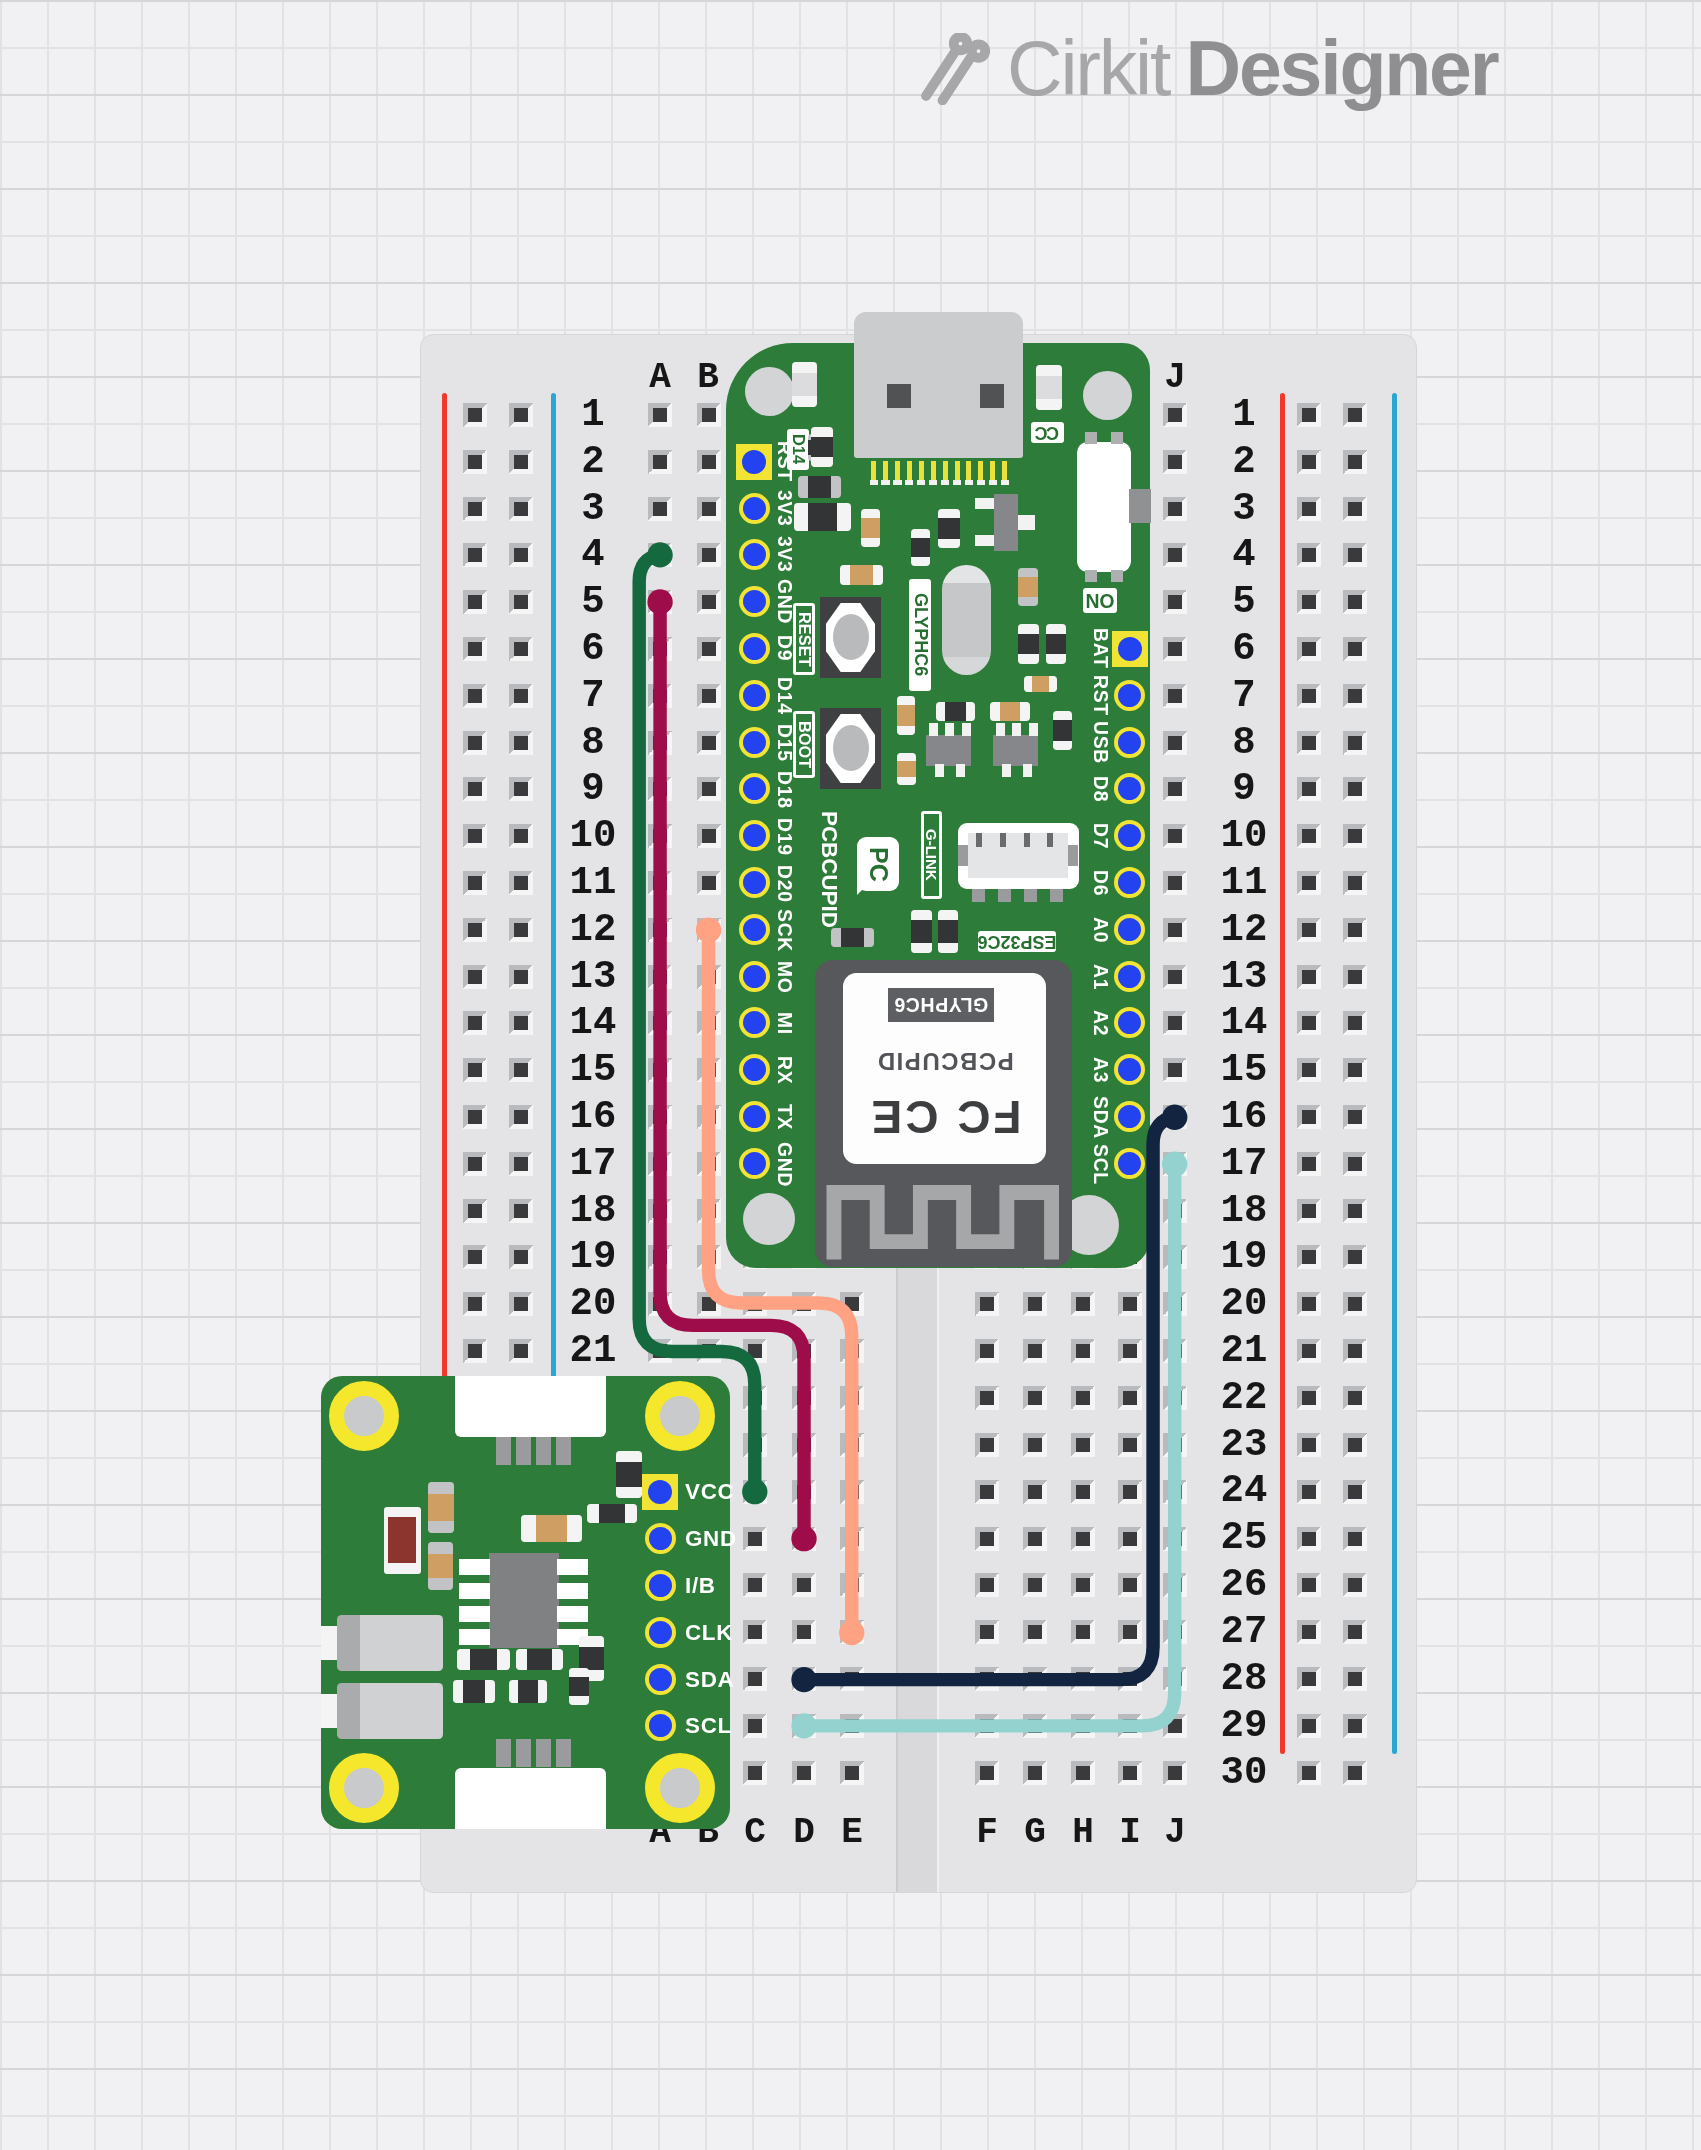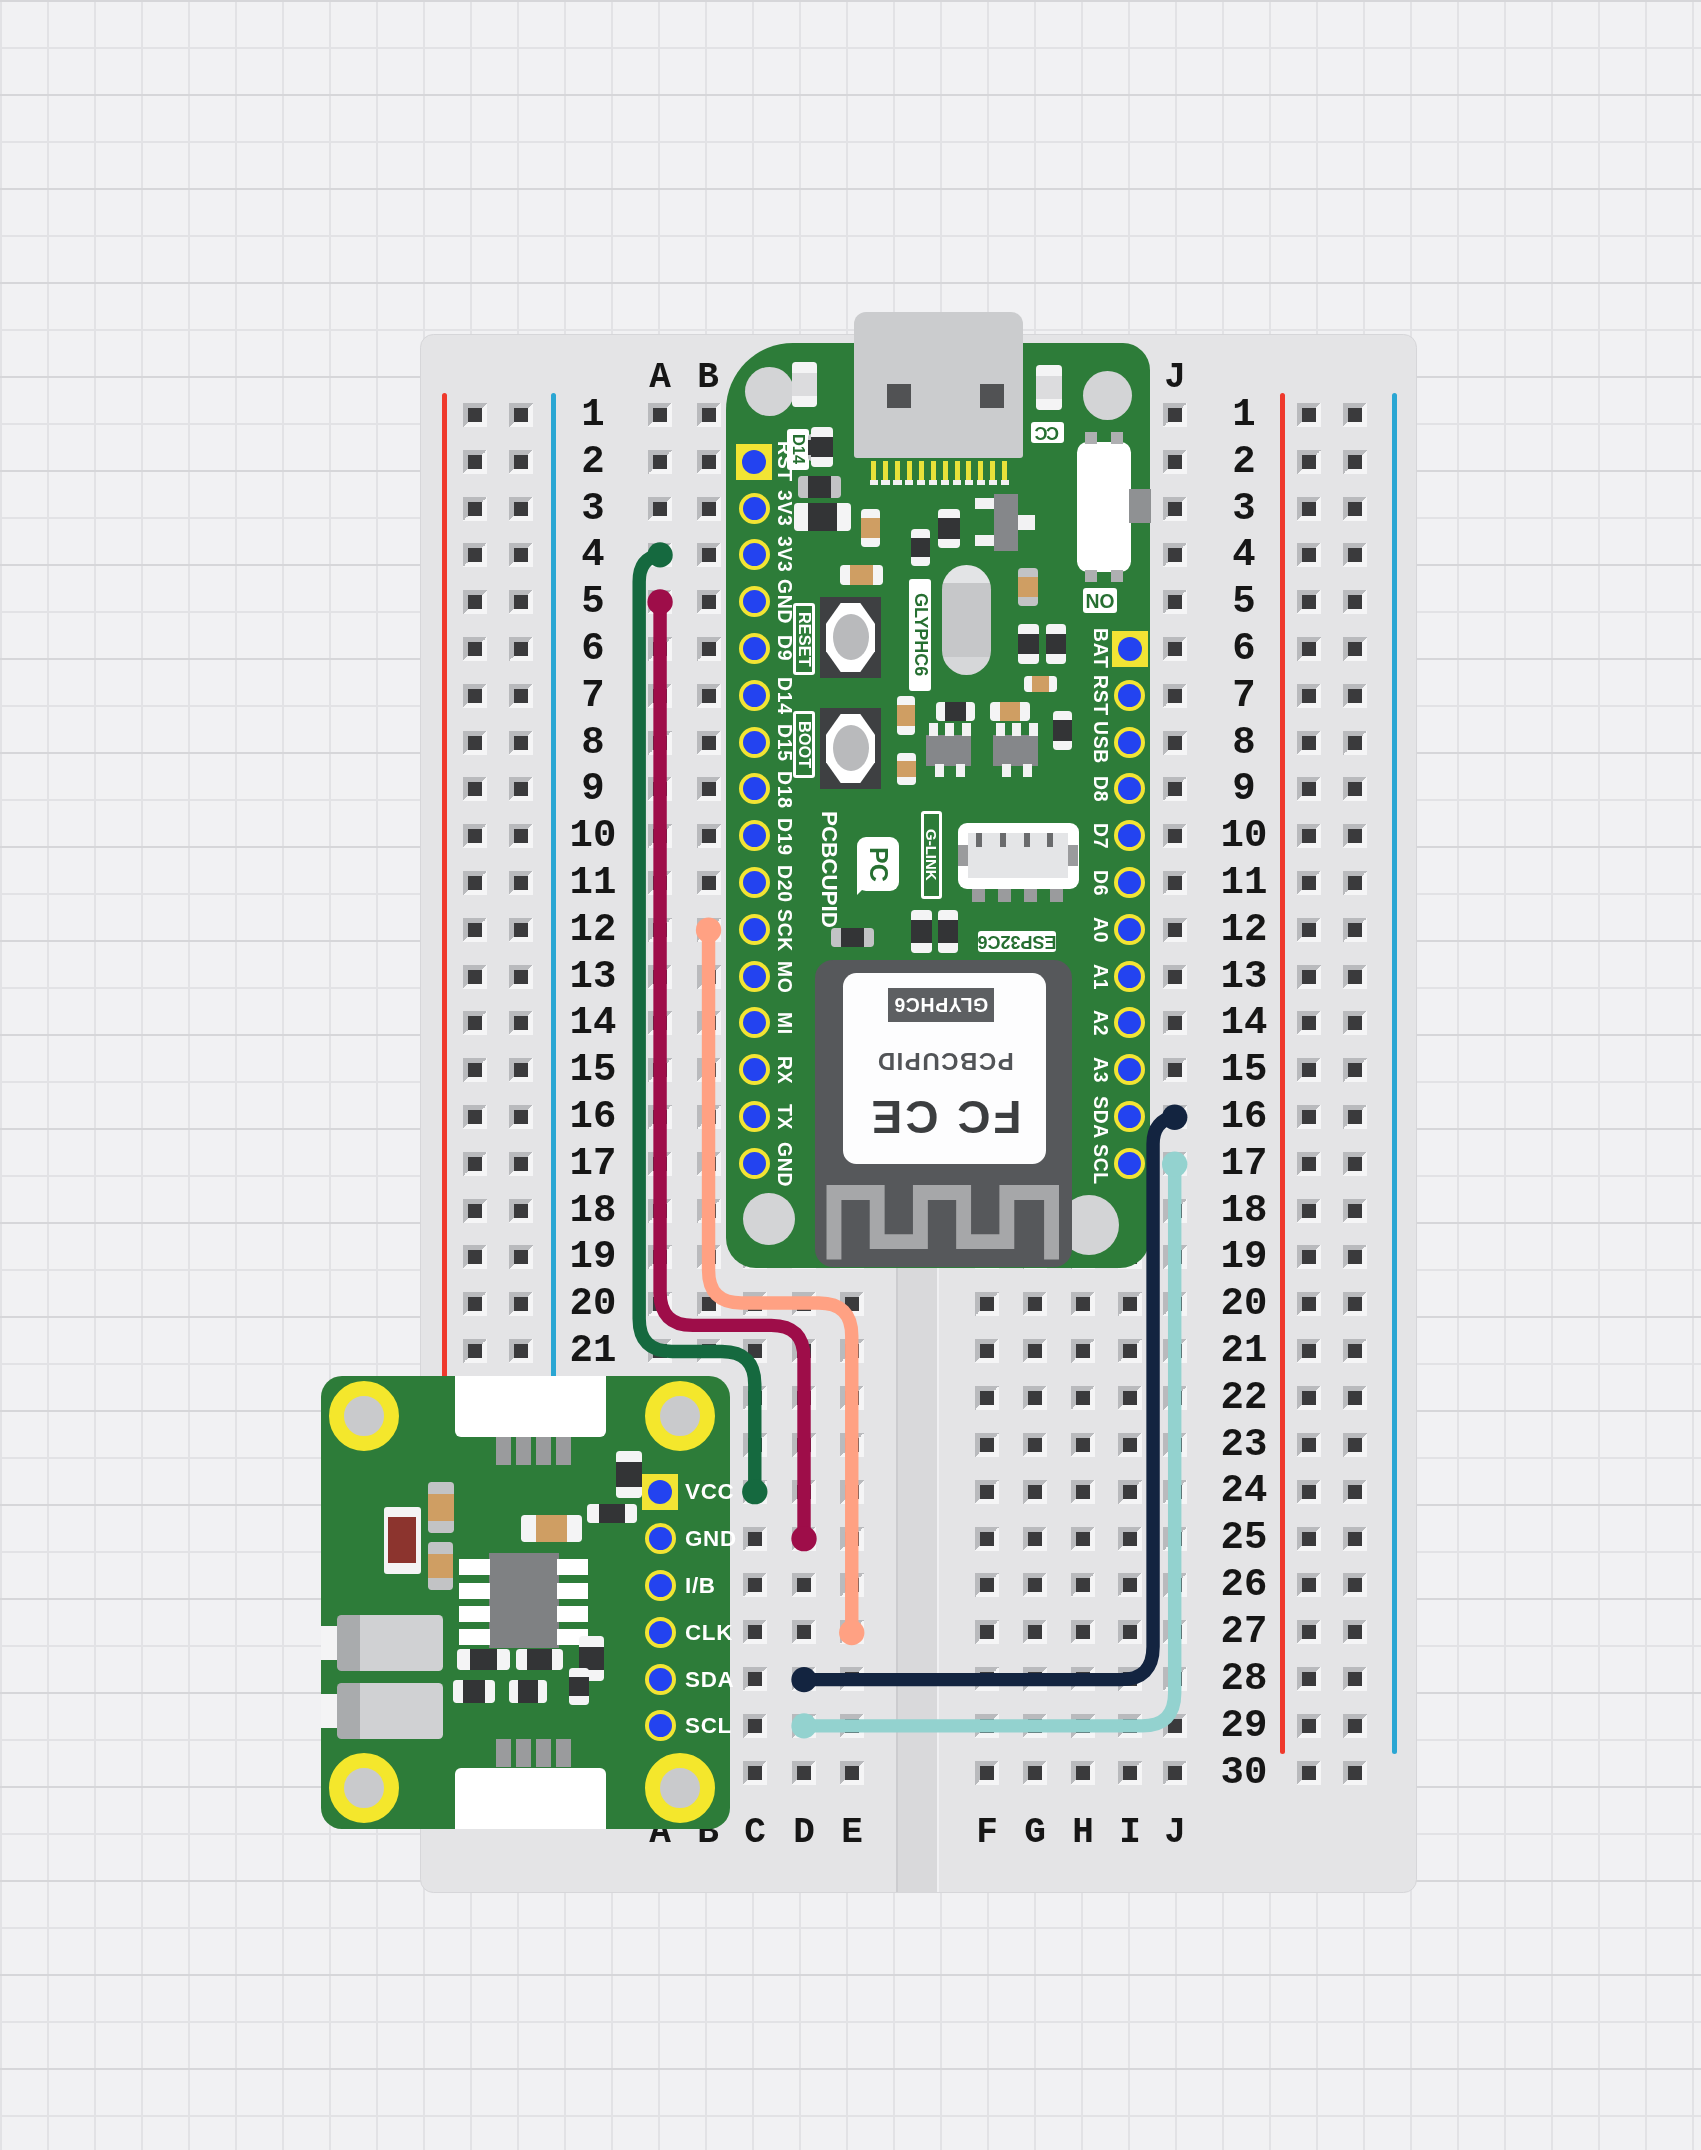--- a/index.html
+++ b/index.html
@@ -53,20 +53,33 @@
   .btn-cir{position:absolute;border-radius:50%;background:#b9babc;}
   .sticker{background:#fdfdfe;border-radius:13.4px;}
   .module{background:#56585b;border-radius:18px;}
   .jst{background:#ffffff;border-radius:9px;}
 </style>
 </head>
 <body>
 
 <div id="canvas">
 
+  <div class="logo">
+    <svg width="78" height="72" viewBox="0 0 104 96">
+      <g stroke="#a7a7a9" stroke-width="13" fill="none" stroke-linecap="round">
+        <line x1="16" y1="84" x2="54" y2="26"></line>
+        <line x1="38" y1="90" x2="76" y2="32"></line>
+        <circle cx="62" cy="14" r="9"></circle>
+        <circle cx="86" cy="24" r="9"></circle>
+      </g>
+    </svg>
+    <div class="logo-text">
+      <span class="logo-light">Cirkit</span><span class="logo-bold">Designer</span>
+    </div>
+  </div>
 
   <div class="abs bb-body"></div>
   <div class="abs bb-channel"></div>
   <div class="abs rail" id="railL-red" style="left: 442px; background: rgb(239, 57, 44);"></div>
   <div class="abs rail" id="railL-blue" style="left: 551px; background: rgb(42, 166, 211);"></div>
   <div class="abs rail" id="railR-red" style="left: 1280px; background: rgb(239, 57, 44);"></div>
   <div class="abs rail" id="railR-blue" style="left: 1392px; background: rgb(42, 166, 211);"></div>
   <div class="abs" id="bb-layer" style="left:0;top:0;width:100%;height:100%;">
       <div class="abs hole" style="left: 648px; top: 403px;">
         <i></i>

